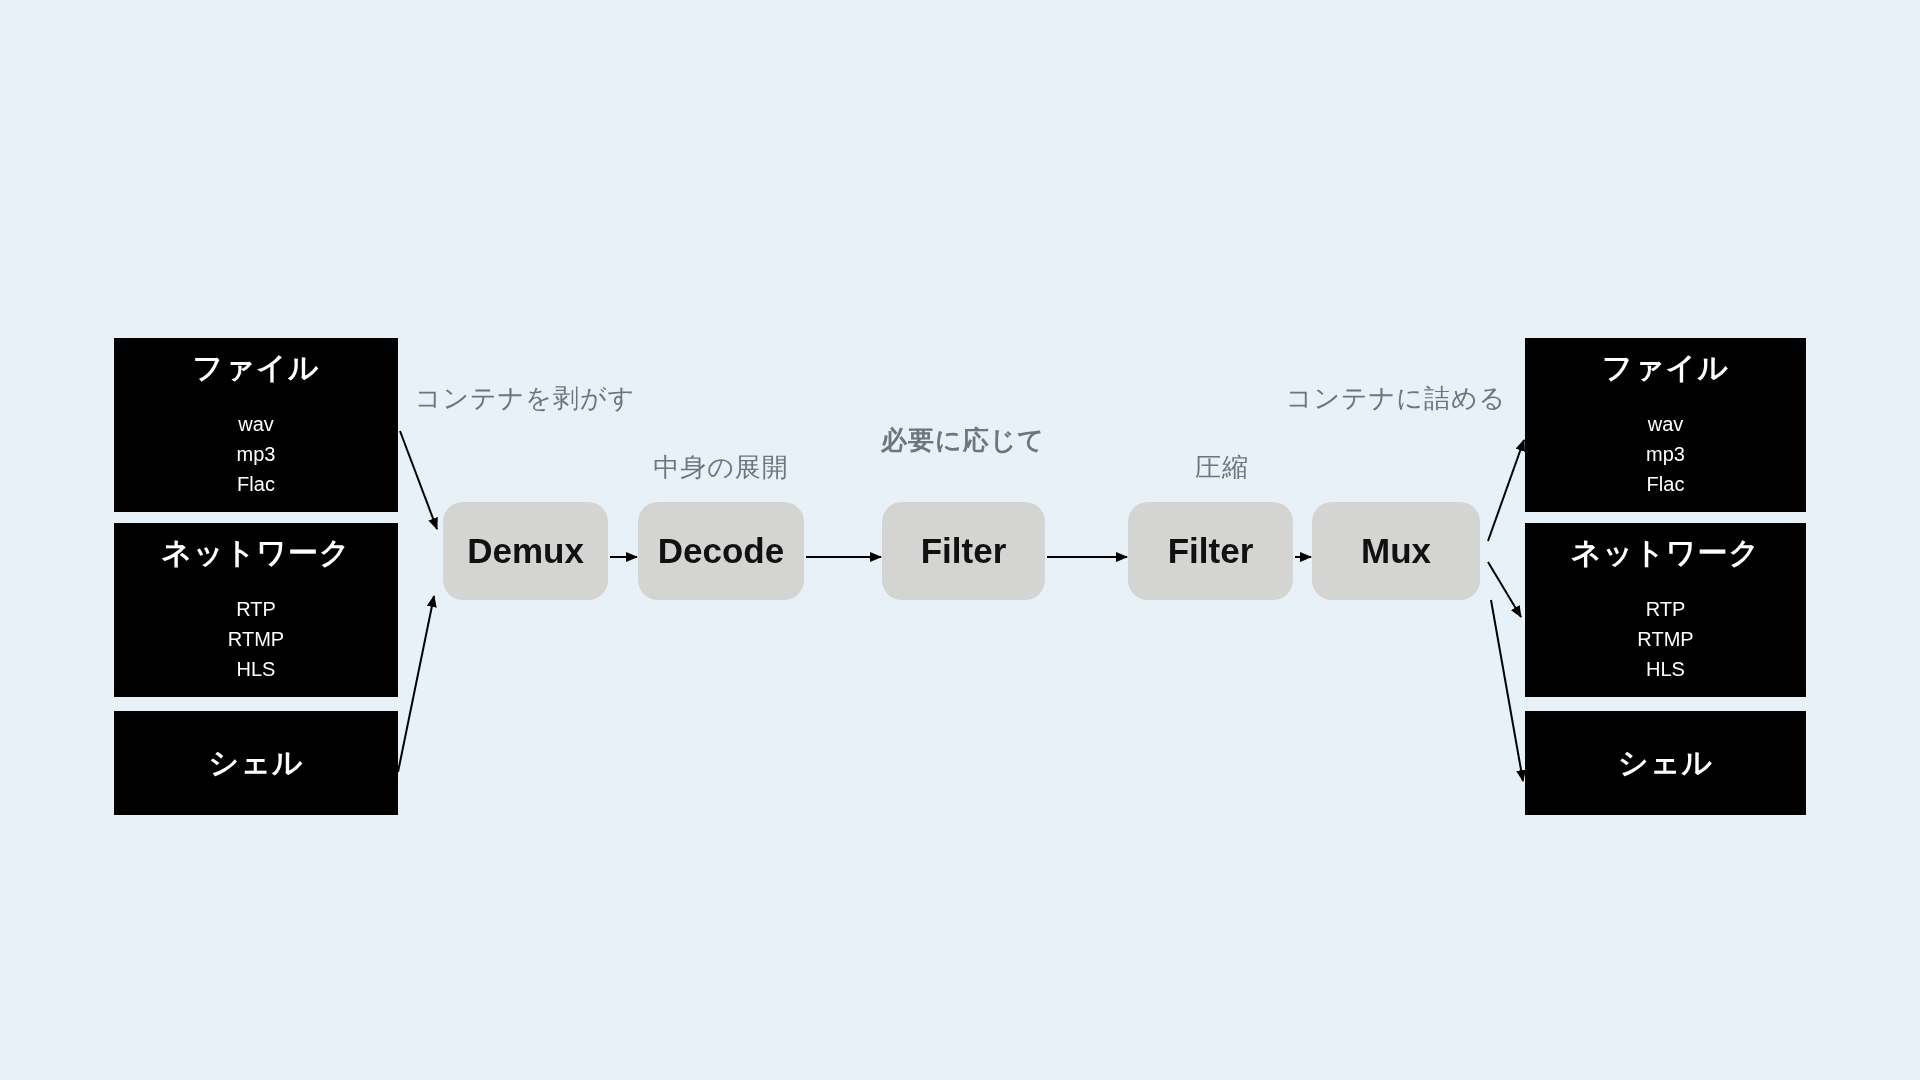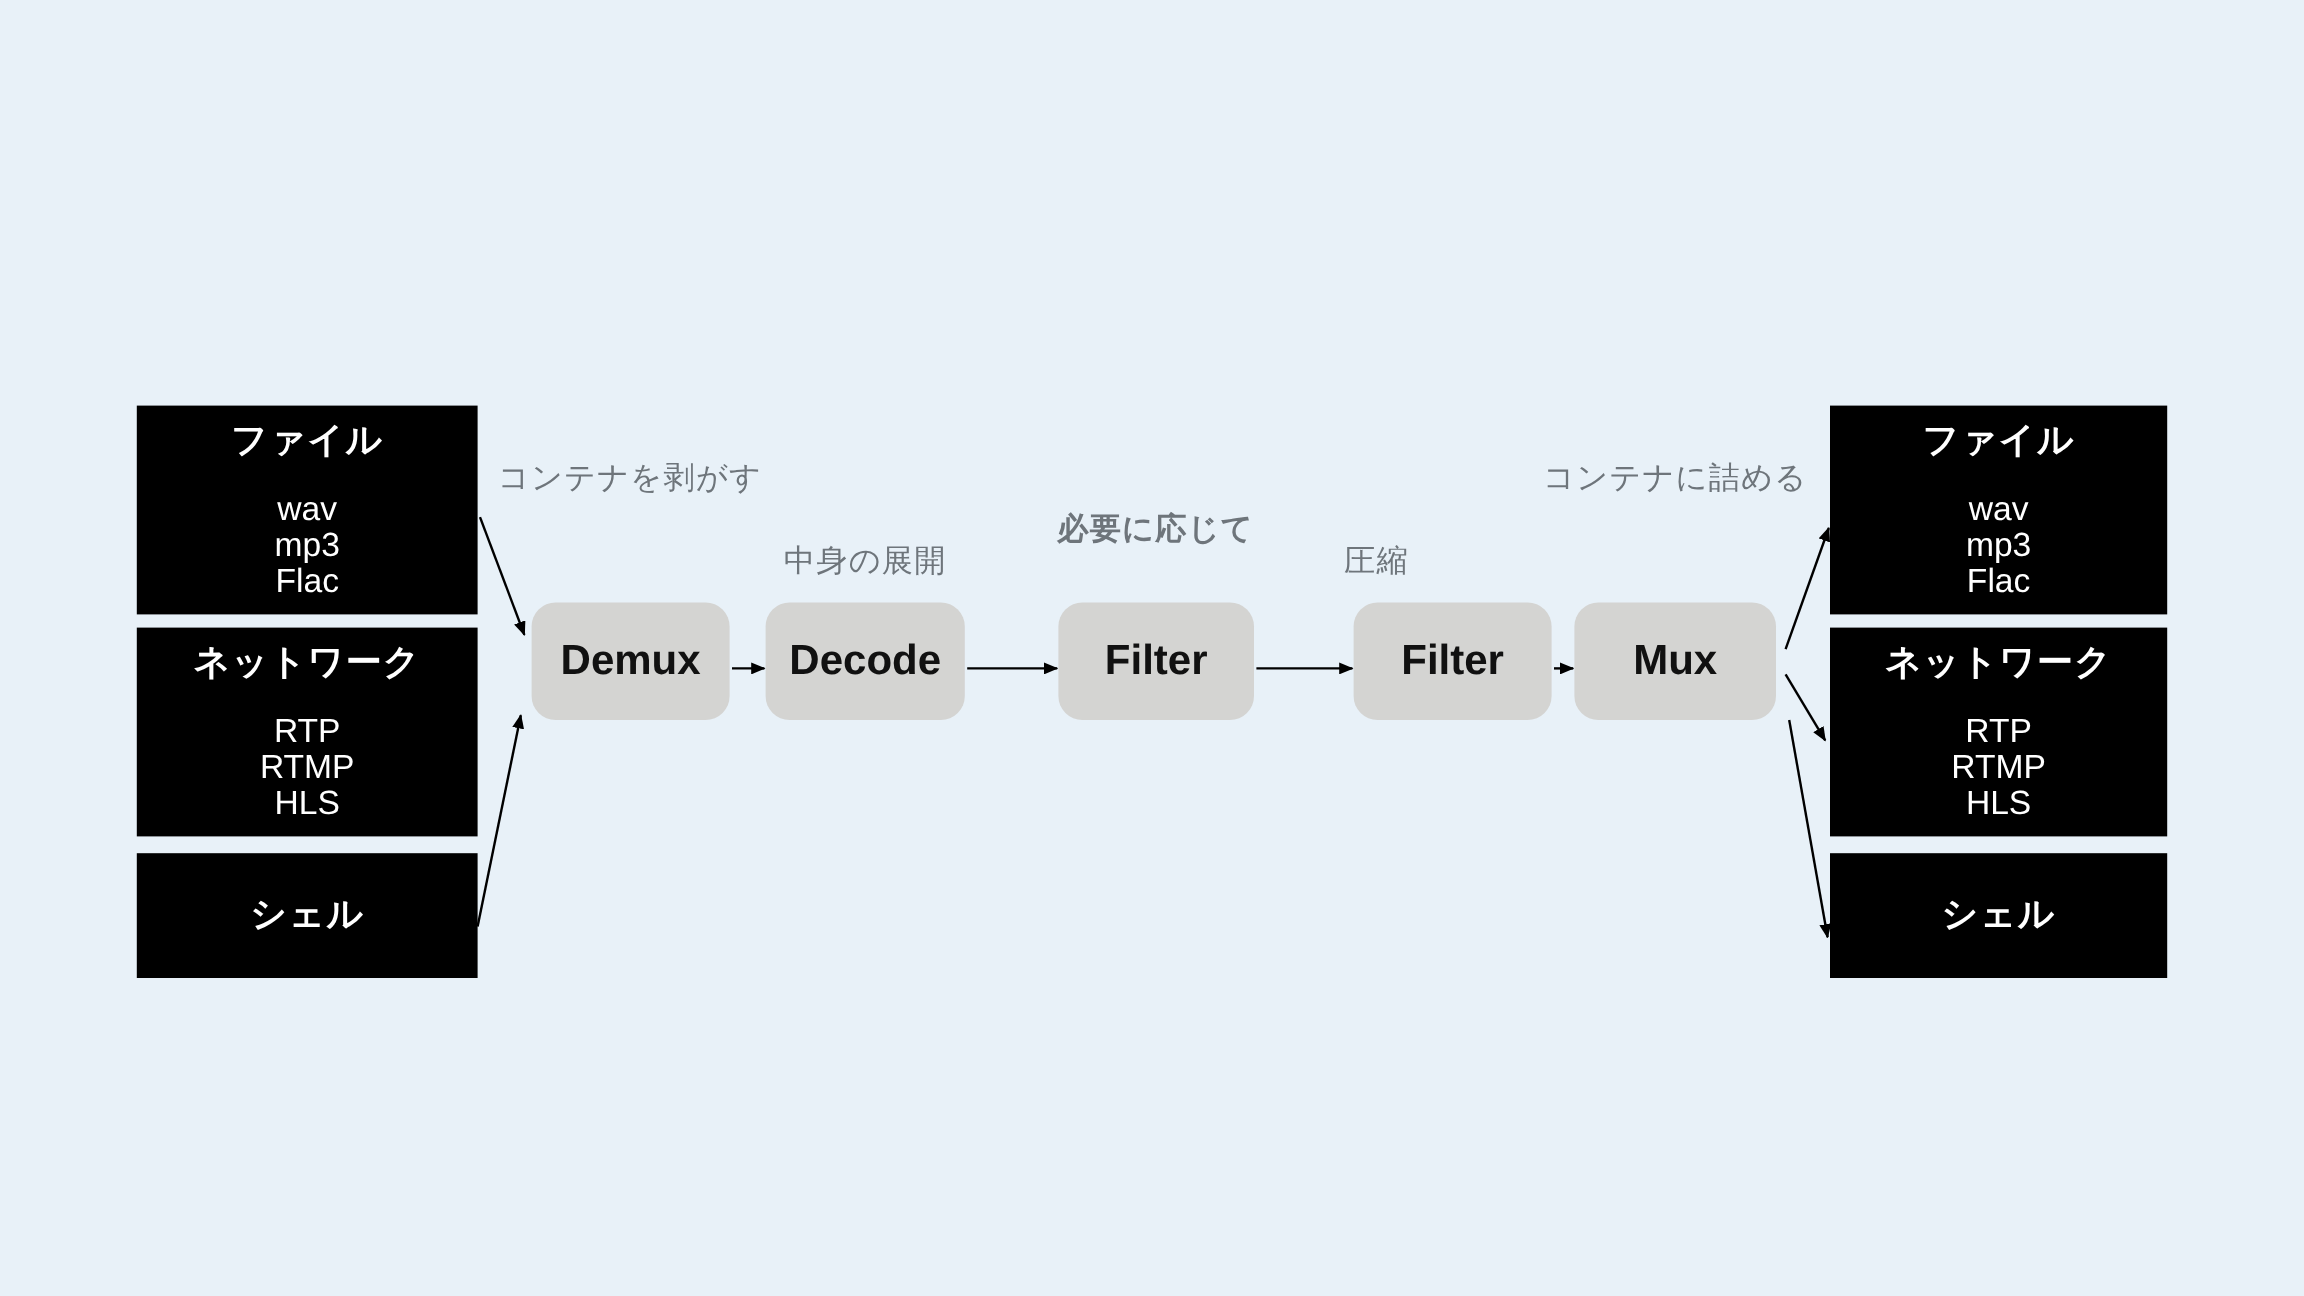--- a/index.html
+++ b/index.html
@@ -11,21 +11,21 @@
   .arrow-layer{position:absolute;left:0;top:0;width:1920px;height:1080px;}
   .arrow-line{stroke:var(--arrow,#000);stroke-width:2;fill:none;}
   .arrow-head{fill:var(--arrow,#000);}
 
   
   .src-box{
     position:absolute;background:var(--source-box,#000);
     color:var(--source-text,#fff);text-align:center;
   }
   .src-title{font-size:30px;font-weight:600;line-height:36px;padding-top:12px;letter-spacing:1px;}
-  .src-items{margin-top:23px;font-size:28px;line-height:30px;font-weight:400;}
+  .src-items{margin-top:23px;font-size:20px;line-height:30px;font-weight:400;}
   .src-box.centered{display:flex;align-items:center;justify-content:center;}
   .src-box.centered .src-title{padding-top:0;}
 
   .pos-file-l {left:114px;top:338px;width:284px;height:174px;}
   .pos-net-l  {left:114px;top:523px;width:284px;height:174px;}
   .pos-shell-l{left:114px;top:711px;width:284px;height:104px;}
   .pos-file-r {left:1525px;top:338px;width:281px;height:174px;}
   .pos-net-r  {left:1525px;top:523px;width:281px;height:174px;}
   .pos-shell-r{left:1525px;top:711px;width:281px;height:104px;}
 
@@ -44,21 +44,21 @@
 
   
   .annot{
     position:absolute;transform:translateX(-50%);
     font-size:26px;color:var(--annotation-text,#6e757b);
     white-space:nowrap;text-align:center;letter-spacing:1px;
   }
   .pos-annot-demux {left:525px;top:381px;}
   .pos-annot-decode{left:721px;top:450px;}
   .pos-annot-filter{left:963px;top:414px;line-height:52px;font-weight:bold;}
-  .pos-annot-encode{left:1147px;top:450px;}
+  .pos-annot-encode{left:1222px;top:450px;}
   .pos-annot-mux   {left:1396px;top:381px;}
 </style>
 </head>
 <body>
 
 <div class="canvas">
 
   <svg class="arrow-layer" viewBox="0 0 1920 1080">
     <defs>
       <marker id="ah" markerWidth="12" markerHeight="10" refX="11" refY="5" orient="auto" markerUnits="userSpaceOnUse" viewBox="0 0 12 10">

